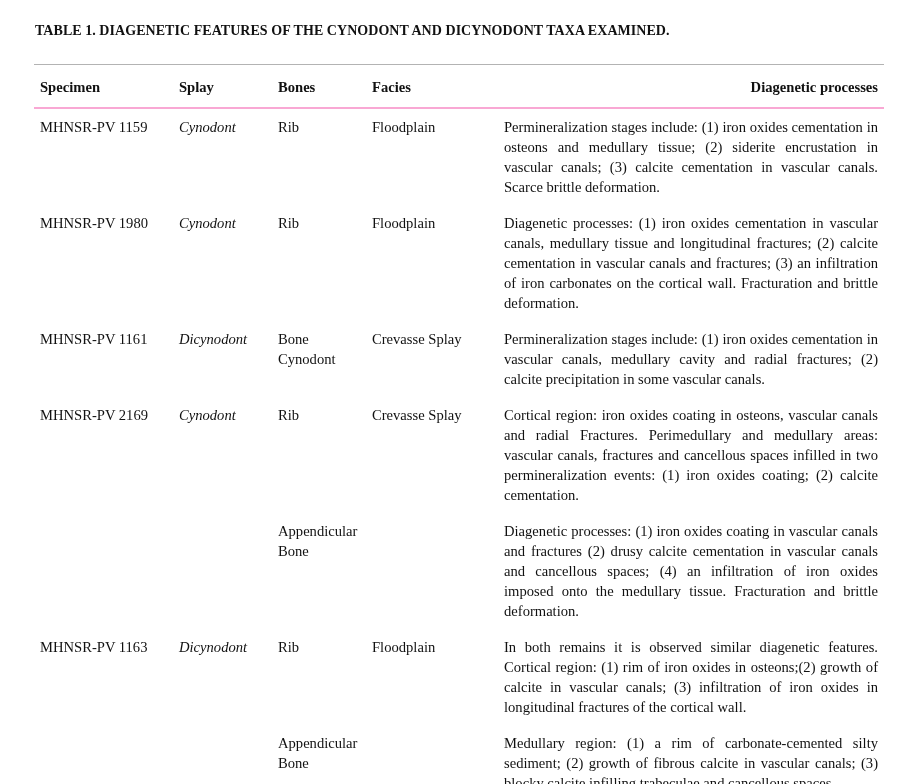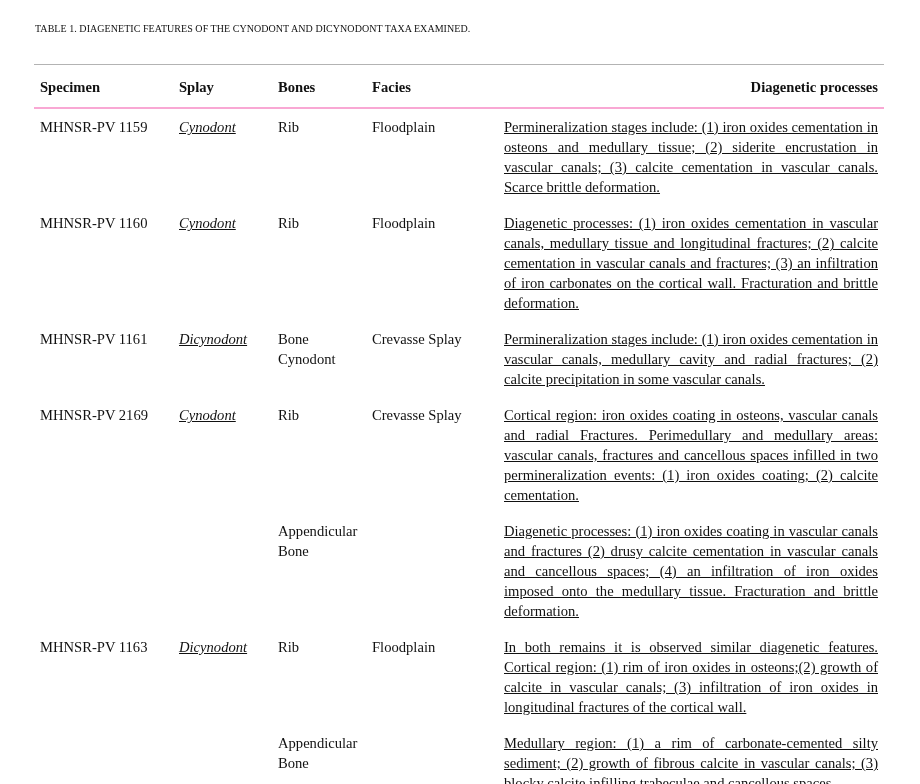--- a/index.html
+++ b/index.html
@@ -3,21 +3,21 @@
   <meta charset="utf-8">
   <style>
     html, body { margin: 0; padding: 0; background: #ffffff; }
     body {
       width: 920px; height: 784px; position: relative; overflow: hidden;
       font-family: "Liberation Serif", "DejaVu Serif", serif;
       color: #111111;
     }
     .title {
       position: absolute; left: 35px; top: 23px;
-      font-size: 10px; font-weight: normal; letter-spacing: 0.05px;
+      font-size: 14px; font-weight: bold; letter-spacing: 0.05px;
       white-space: nowrap;
     }
     table.diag {
       position: absolute; left: 34px; top: 64px;
       width: 850px;
       border-collapse: collapse;
       font-size: 14.6px; line-height: 20px;
     }
     table.diag thead th {
       font-weight: bold; text-align: left;
@@ -27,24 +27,23 @@
       height: 18px;
     }
     table.diag thead th.proc { text-align: right; }
     table.diag td {
       vertical-align: top;
       padding: 8px 6px 8px 6px;
     }
     table.diag td.proc {
       text-align: justify; padding-left: 10px; padding-right: 6px;
       hyphens: none;
-      text-decoration: underline;
     }
     table.diag tbody tr:last-child td { border-bottom: 1px solid #a9a9a9; padding-bottom: 0; }
-    .taxa { font-style: italic; text-decoration: underline; }
+    .taxa { font-style: italic; }
     col.c1 { width: 139px; }
     col.c2 { width: 99px; }
     col.c3 { width: 94px; }
     col.c4 { width: 128px; }
     col.c5 { width: 390px; }
   </style>
 </head>
 <body>
 
 <div class="title">TABLE 1. DIAGENETIC FEATURES OF THE CYNODONT AND DICYNODONT TAXA EXAMINED.</div>
@@ -68,21 +67,21 @@
   </thead>
   <tbody>
     <tr>
       <td>MHNSR-PV 1159</td>
       <td class="taxa">Cynodont</td>
       <td>Rib</td>
       <td>Floodplain</td>
       <td class="proc">Permineralization stages include: (1) iron oxides cementation in osteons and medullary tissue; (2) siderite encrustation in vascular canals; (3) calcite cementation in vascular canals. Scarce brittle deformation.</td>
     </tr>
     <tr>
-      <td>MHNSR-PV 1160</td>
+      <td>MHNSR-PV 1980</td>
       <td class="taxa">Cynodont</td>
       <td>Rib</td>
       <td>Floodplain</td>
       <td class="proc">Diagenetic processes: (1) iron oxides cementation in vascular canals, medullary tissue and longitudinal fractures; (2) calcite cementation in vascular canals and fractures; (3) an infiltration of iron carbonates on the cortical wall. Fracturation and brittle deformation.</td>
     </tr>
     <tr>
       <td>MHNSR-PV 1161</td>
       <td class="taxa">Dicynodont</td>
       <td>Bone Cynodont</td>
       <td>Crevasse Splay</td>

